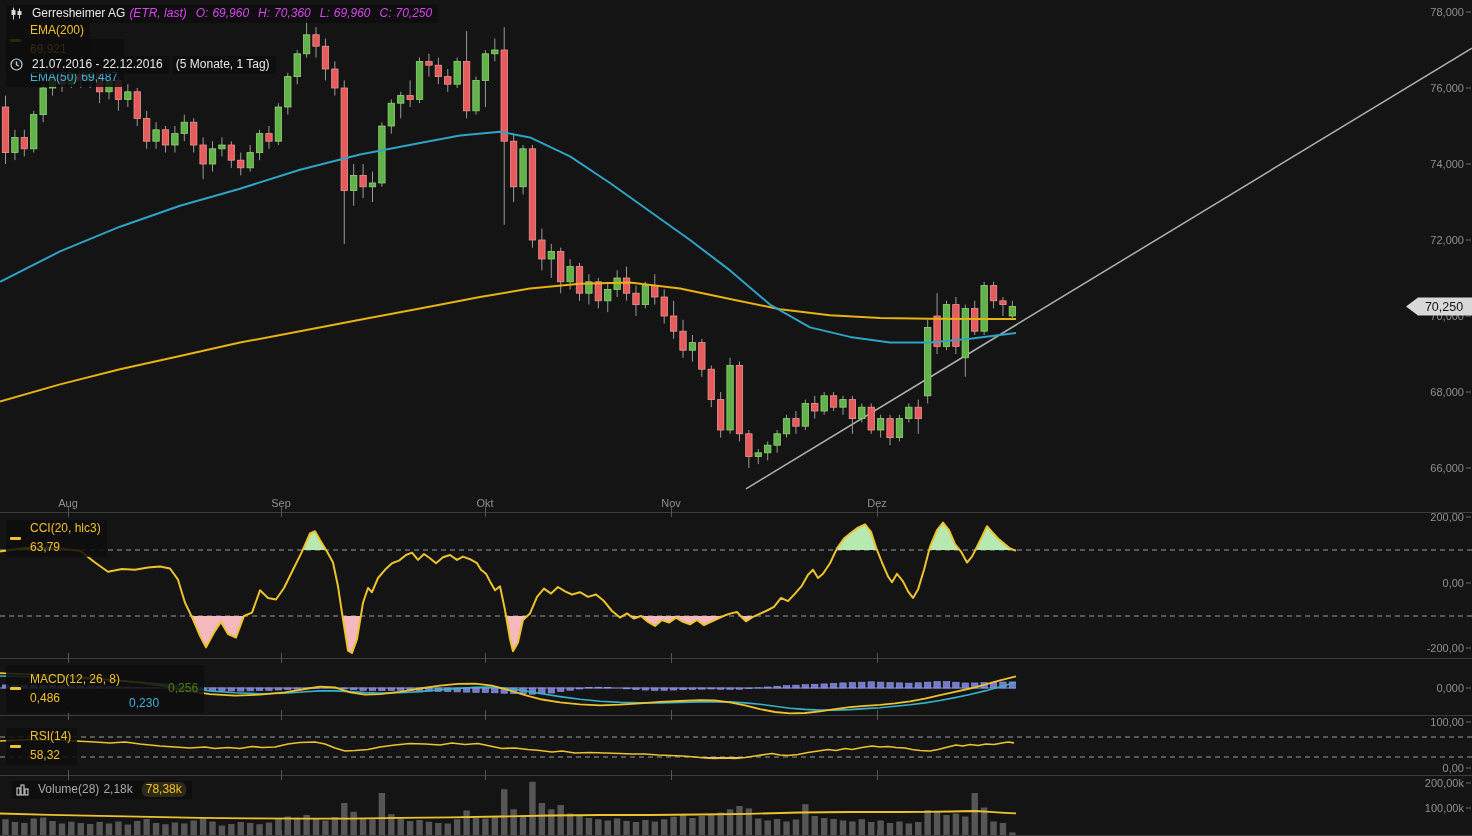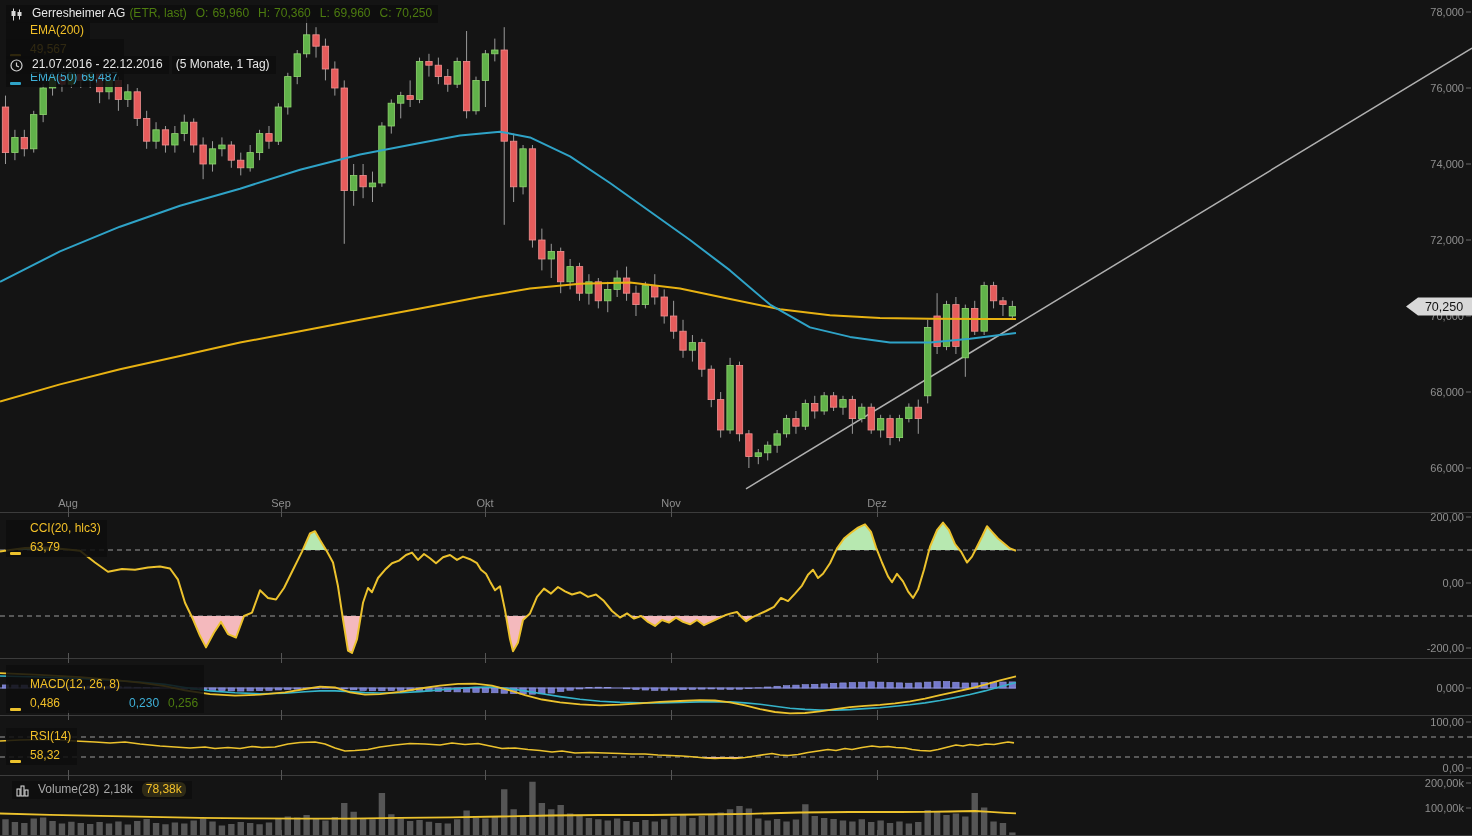--- a/index.html
+++ b/index.html
@@ -1,23 +1,23 @@
 <!DOCTYPE html>
 <html><head>
 <meta charset="utf-8">
 <style>
   html,body{margin:0;padding:0;background:#0a0a0a;}
   .stage{position:relative;width:1472px;height:836px;background:#141414;overflow:hidden;
          font-family:"Liberation Sans",sans-serif;}
   .stage svg#chart{position:absolute;left:0;top:0;}
   .legend{position:absolute;display:flex;gap:3px;align-items:center;font-size:12px;z-index:5;}
-  .lbox{background:rgba(13,13,13,0.85);padding:1px 6px 2px 4px;display:flex;gap:9px;align-items:flex-end;line-height:15px;white-space:nowrap;}
+  .lbox{background:rgba(13,13,13,0.85);padding:1px 6px 2px 4px;display:flex;gap:9px;align-items:center;line-height:15px;white-space:nowrap;}
   .pair{display:flex;gap:4px;}
   .t-name{color:#e8e8e8;}
-  .t-dim{color:#4d7c0f;}
+  .t-dim{color:#d946ef;font-style:italic;}
   .t-yellow{color:#f2c028;flex-direction:column;}
   .t-cyan{color:#3fb0d8;margin-top:30px;}
   .t-purple{color:#4d7c0f;}
   .t-gray{color:#a8a8a8;}
   .hl-yellow{background:#2e2a16;padding:0 4px;border-radius:6px;}
   .swatch{display:inline-block;width:11px;height:3px;border-radius:1px;}
   .icon{display:inline-flex;align-items:center;}
 </style>
 </head>
 <body>
@@ -839,21 +839,21 @@
           <span>70,250</span>
       </span>
     </div>
   </div>
 
   <div class="legend" style="left:6px;top:22px">
     <div class="lbox">
       <span class="swatch" style="background:#e8b212"></span>
       <span class="pair t-yellow">
         <span>EMA(200)</span>
-        <span>49,567</span>
+        <span>69,921</span>
       </span>
     </div>
   </div>
 
   <div class="legend" style="left:6px;top:39px">
     <div class="lbox">
       <span class="swatch" style="background:#2fa3c7"></span>
       <span class="pair t-cyan">
         <span>EMA(50)</span>
         <span>69,487</span>

